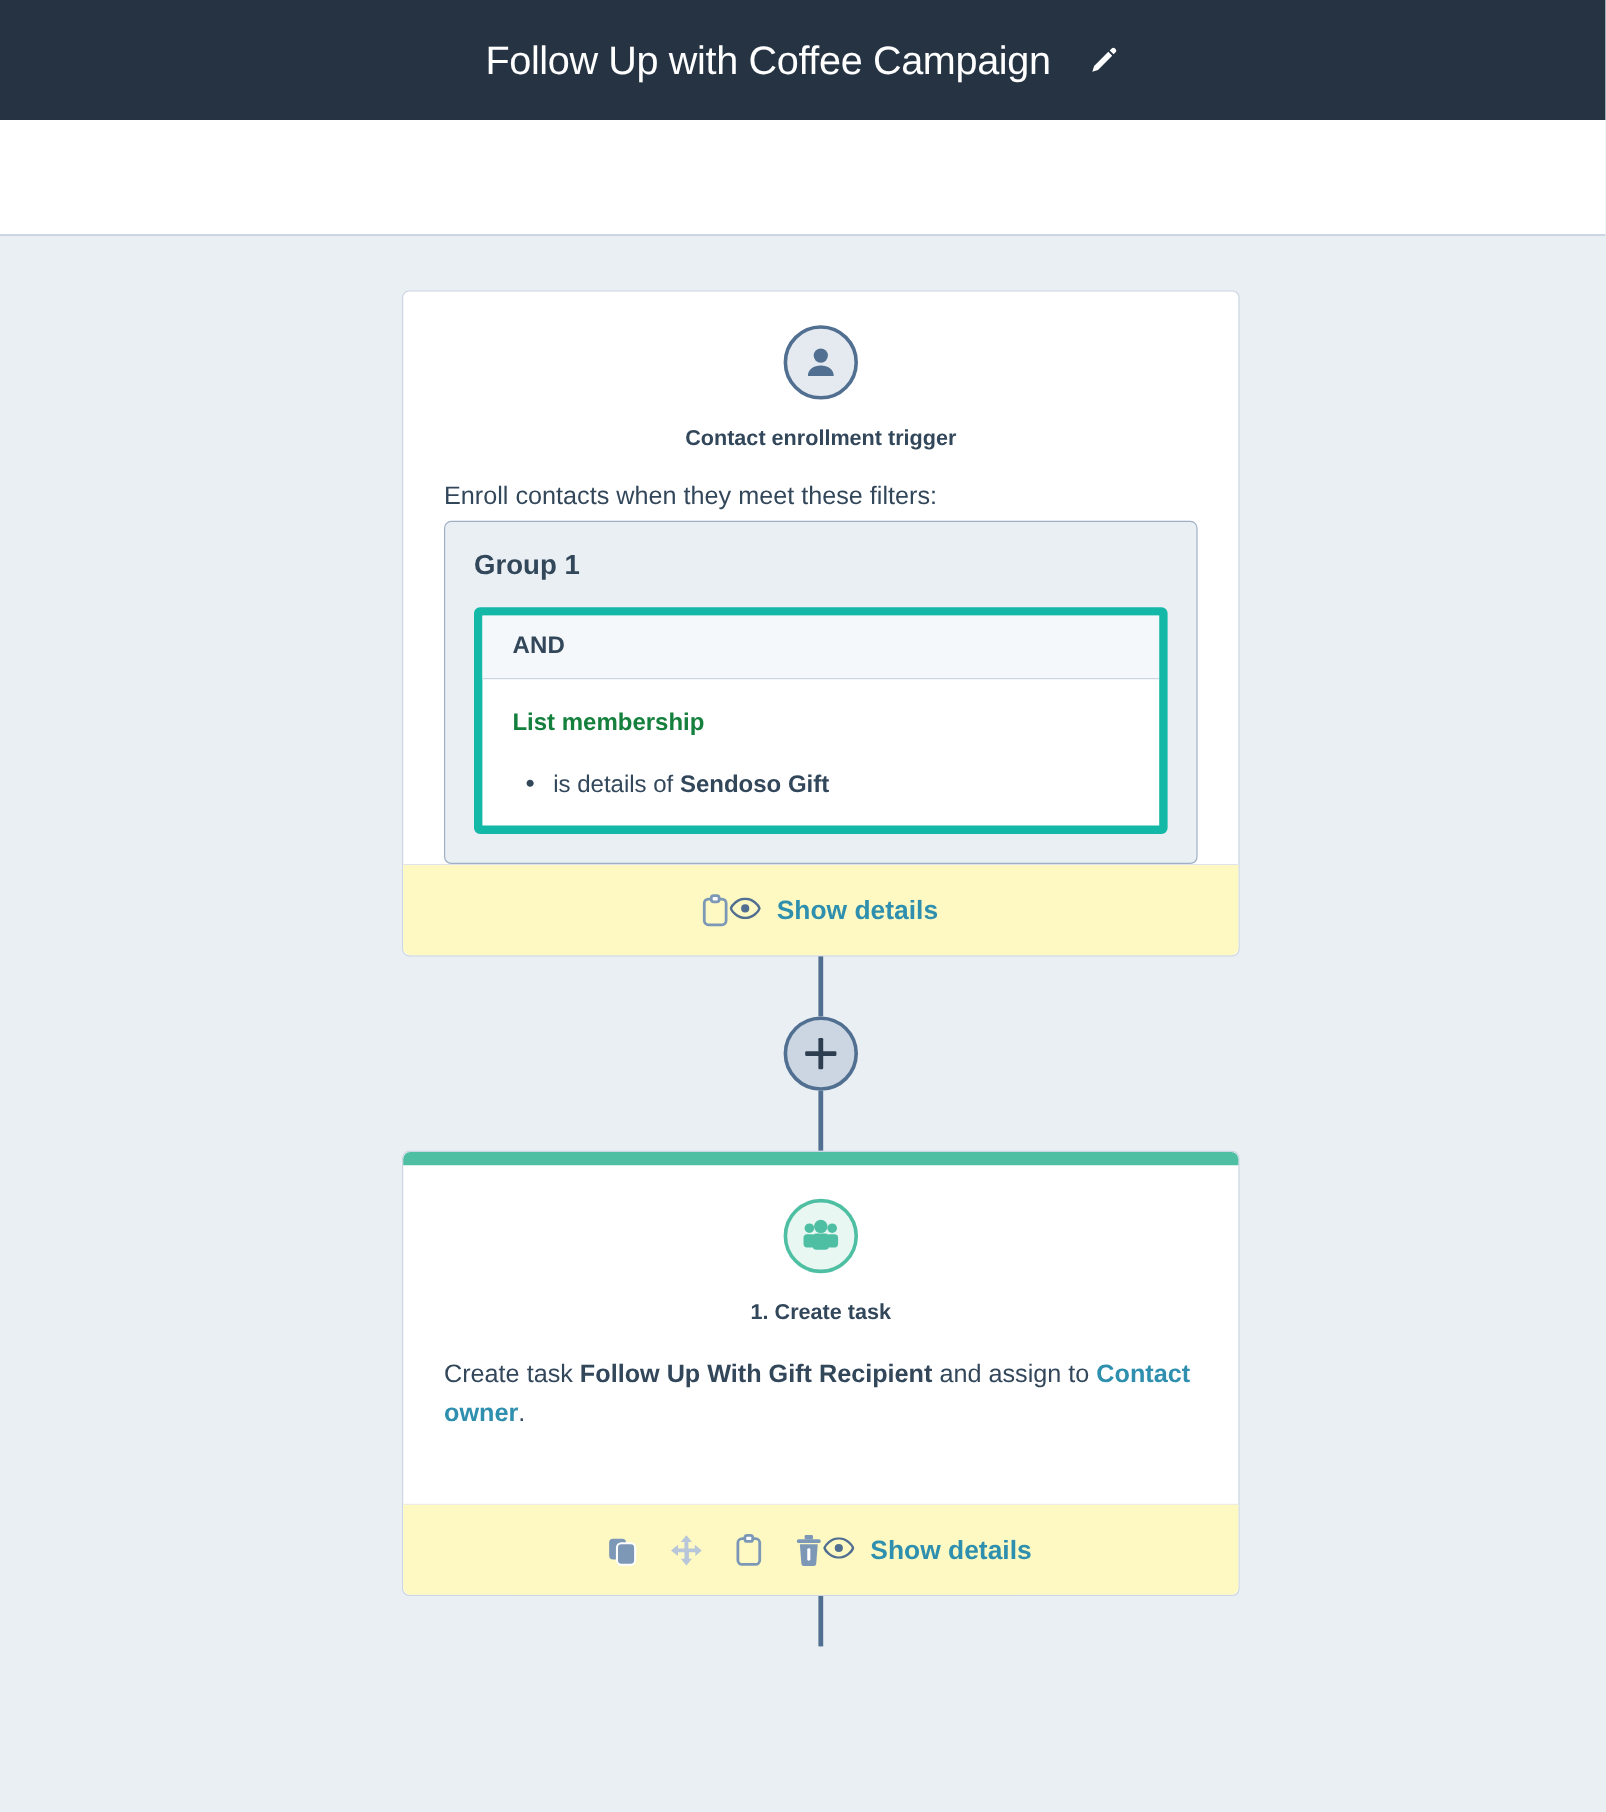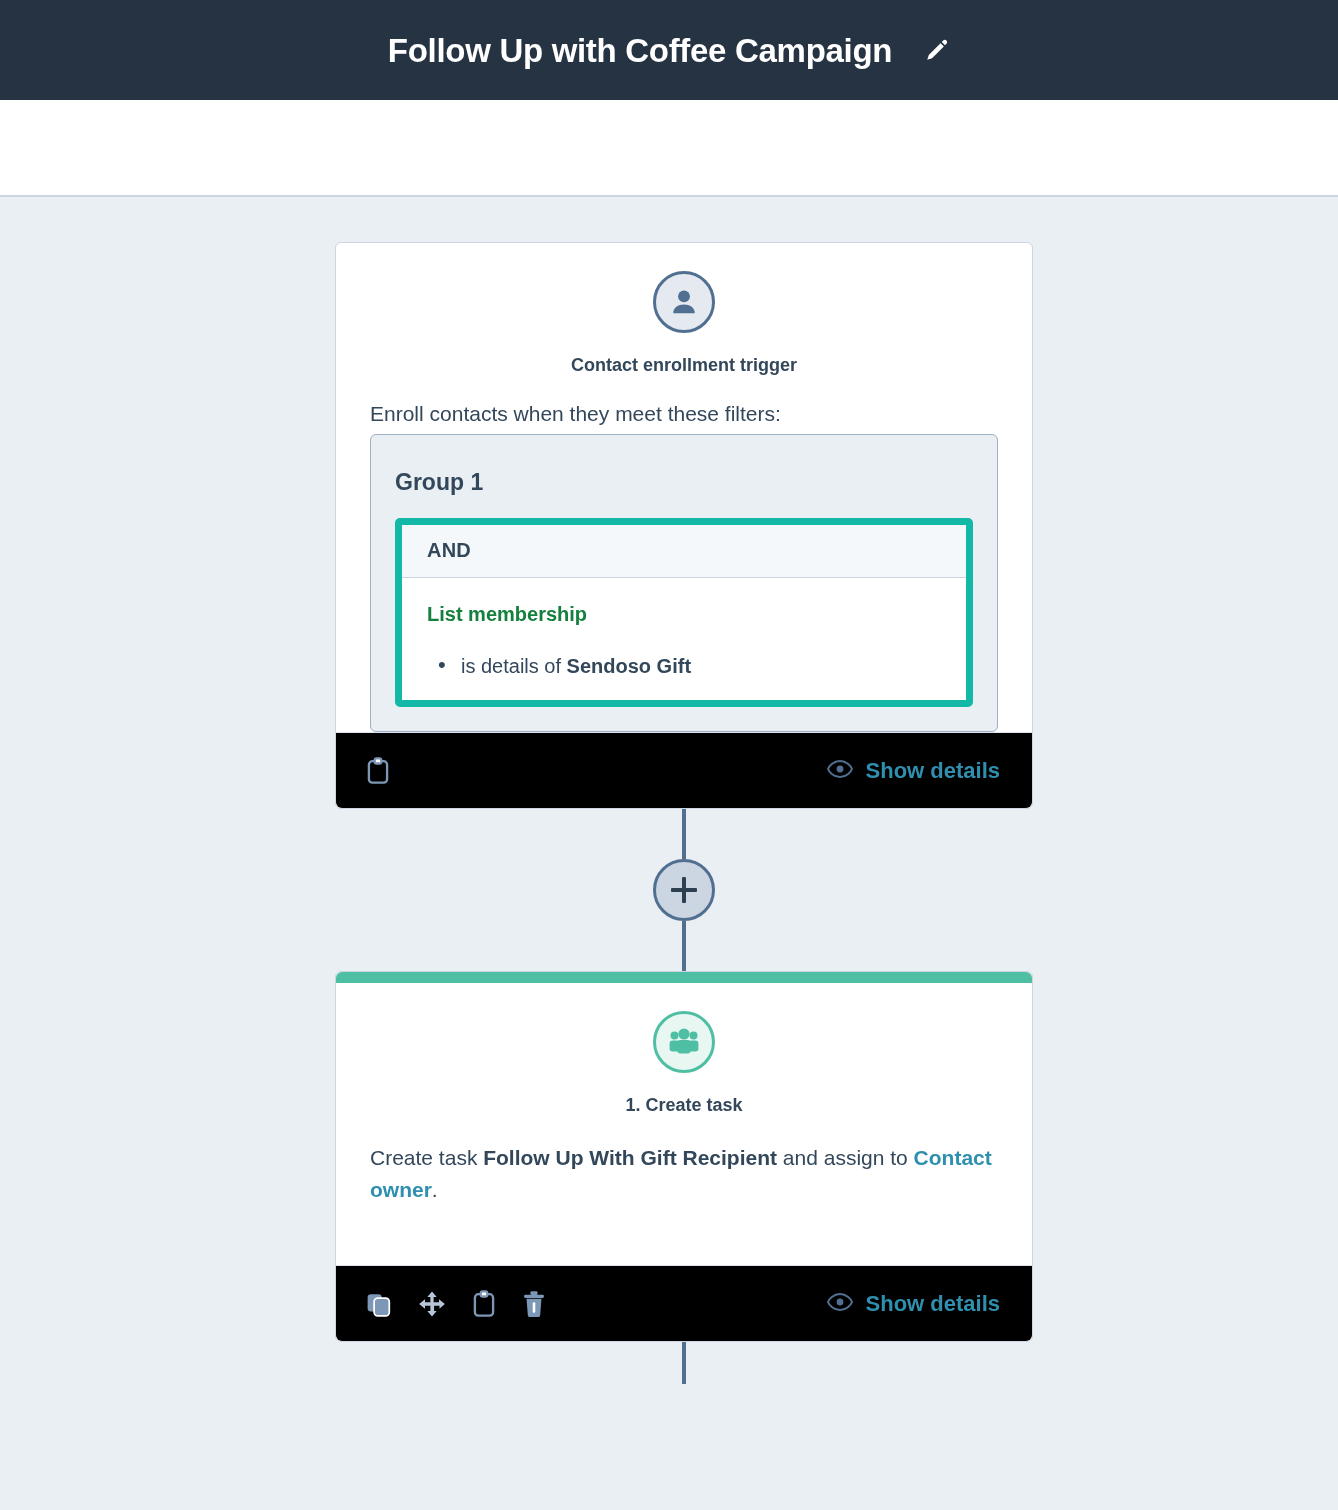--- a/index.html
+++ b/index.html
@@ -16,21 +16,21 @@
     position: relative;
     height: 100px;
     background: #253342;
     display: flex;
     align-items: center;
     justify-content: center;
   }
   .app-title {
     color: #ffffff;
     font-size: 33px;
-    font-weight: 700;
+    font-weight: 400;
     letter-spacing: -0.3px;
     line-height: 1;
     text-align: center;
   }
   .edit-pencil {
     margin-left: 32px;
     width: 26px;
     height: 26px;
     display: inline-flex;
     align-items: center;
@@ -108,21 +108,21 @@
     font-weight: 400;
     color: #33475b;
     padding-bottom: 8px;
   }
 
   
   .group-box {
     border: 1px solid #9fb0c4;
     border-radius: 6px;
     background: #eaeff4;
-    padding: 34px 24px 24px 24px;
+    padding: 22px 24px 24px 24px;
   }
   .group-title {
     font-size: 23px;
     font-weight: 700;
     color: #33475b;
     margin-bottom: 22px;
   }
   .filter-box {
     background: #ffffff;
     border: 1px solid #7c98b6;
@@ -181,23 +181,23 @@
     max-height: 604px;
     overflow: hidden;
   }
 
   
   .card-footer {
     border-top: 1px solid #dfe3eb;
     height: 76px;
     display: flex;
     align-items: center;
-    justify-content: space-between;
+    justify-content: center;
     padding: 0 32px 0 30px;
-    background: #000000;
+    background: #fef9c3;
     border-radius: 0 0 6px 6px;
   }
   .footer-icons { display: flex; align-items: center; gap: 26px; }
   .footer-icon { cursor: pointer; display: inline-flex; }
 
   .show-details {
     display: inline-flex;
     align-items: center;
     gap: 13px;
     color: #2e8fae;

